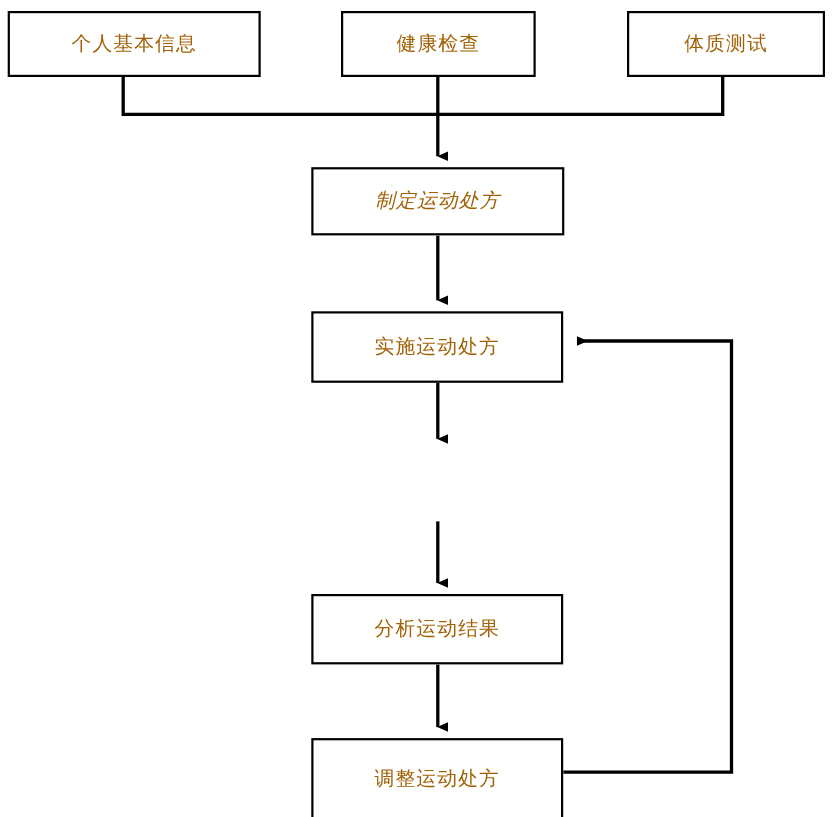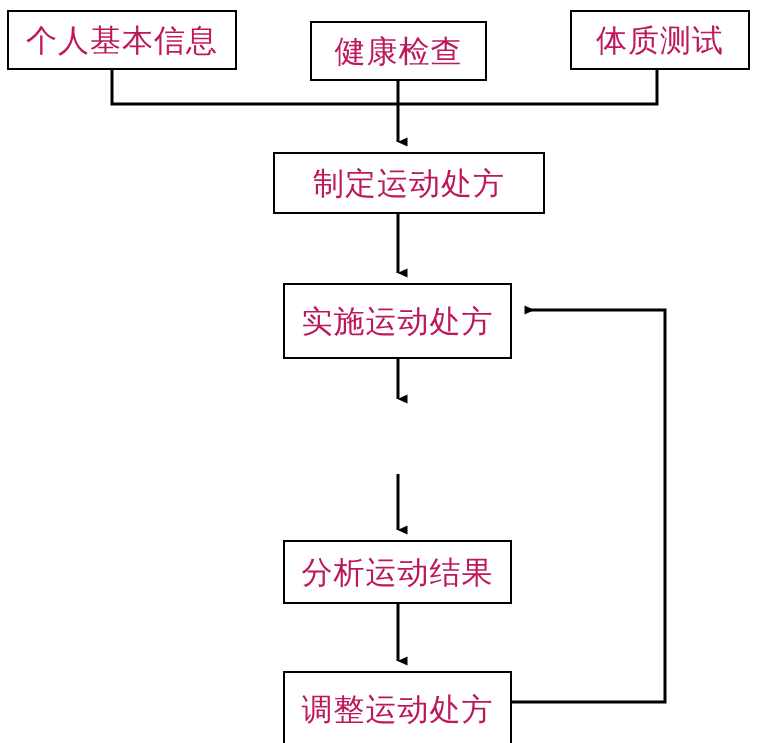--- a/index.html
+++ b/index.html
@@ -30,23 +30,23 @@
     box-sizing: border-box;
     border: 2px solid #000000;
     background: #ffffff;
     display: flex;
     align-items: center;
     justify-content: center;
     z-index: 2;
   }
   .node-label {
     font-family: "DejaVu Serif", "Liberation Serif", serif;
-    font-size: 31px;
+    font-size: 18px;
     line-height: 1;
-    color: #be185d;
+    color: #a16207;
     letter-spacing: 1px;
     white-space: nowrap;
     user-select: none;
   }
 </style>
 </head>
 <body>
 
 <div id="diagram-root">
 
@@ -90,33 +90,33 @@
 
     <g>
       <path d="M512,702 L665,702 L665,310 L525,310" fill="none" stroke="#000000" stroke-width="3" marker-end="url(#arrow-left)"></path>
     </g>
   </svg>
 
   <div class="node-box" style="left:7px; top:10px; width:230px; height:60px;">
     <span class="node-label">个人基本信息</span>
   </div>
 
-  <div class="node-box" style="left:310px; top:10px; width:177px; height:60px;margin-top:11px;">
+  <div class="node-box" style="left:310px; top:10px; width:177px; height:60px;">
     <span class="node-label">健康检查</span>
   </div>
 
   <div class="node-box" style="left:570px; top:10px; width:180px; height:60px;">
     <span class="node-label">体质测试</span>
   </div>
 
-  <div class="node-box" style="left:273px; top:152px; width:272px; height:62px;">
+  <div class="node-box" style="left:283px; top:152px; width:230px; height:62px;font-style:italic;">
     <span class="node-label">制定运动处方</span>
   </div>
 
-  <div class="node-box" style="left:283px; top:283px; width:229px; height:76px;align-items:center;">
+  <div class="node-box" style="left:283px; top:283px; width:229px; height:65px;align-items:center;">
     <span class="node-label">实施运动处方</span>
   </div>
 
 
   <div class="node-box" style="left:283px; top:540px; width:229px; height:64px;">
     <span class="node-label">分析运动结果</span>
   </div>
 
   <div class="node-box" style="left:283px; top:671px; width:229px; height:76px;">
     <span class="node-label">调整运动处方</span>

